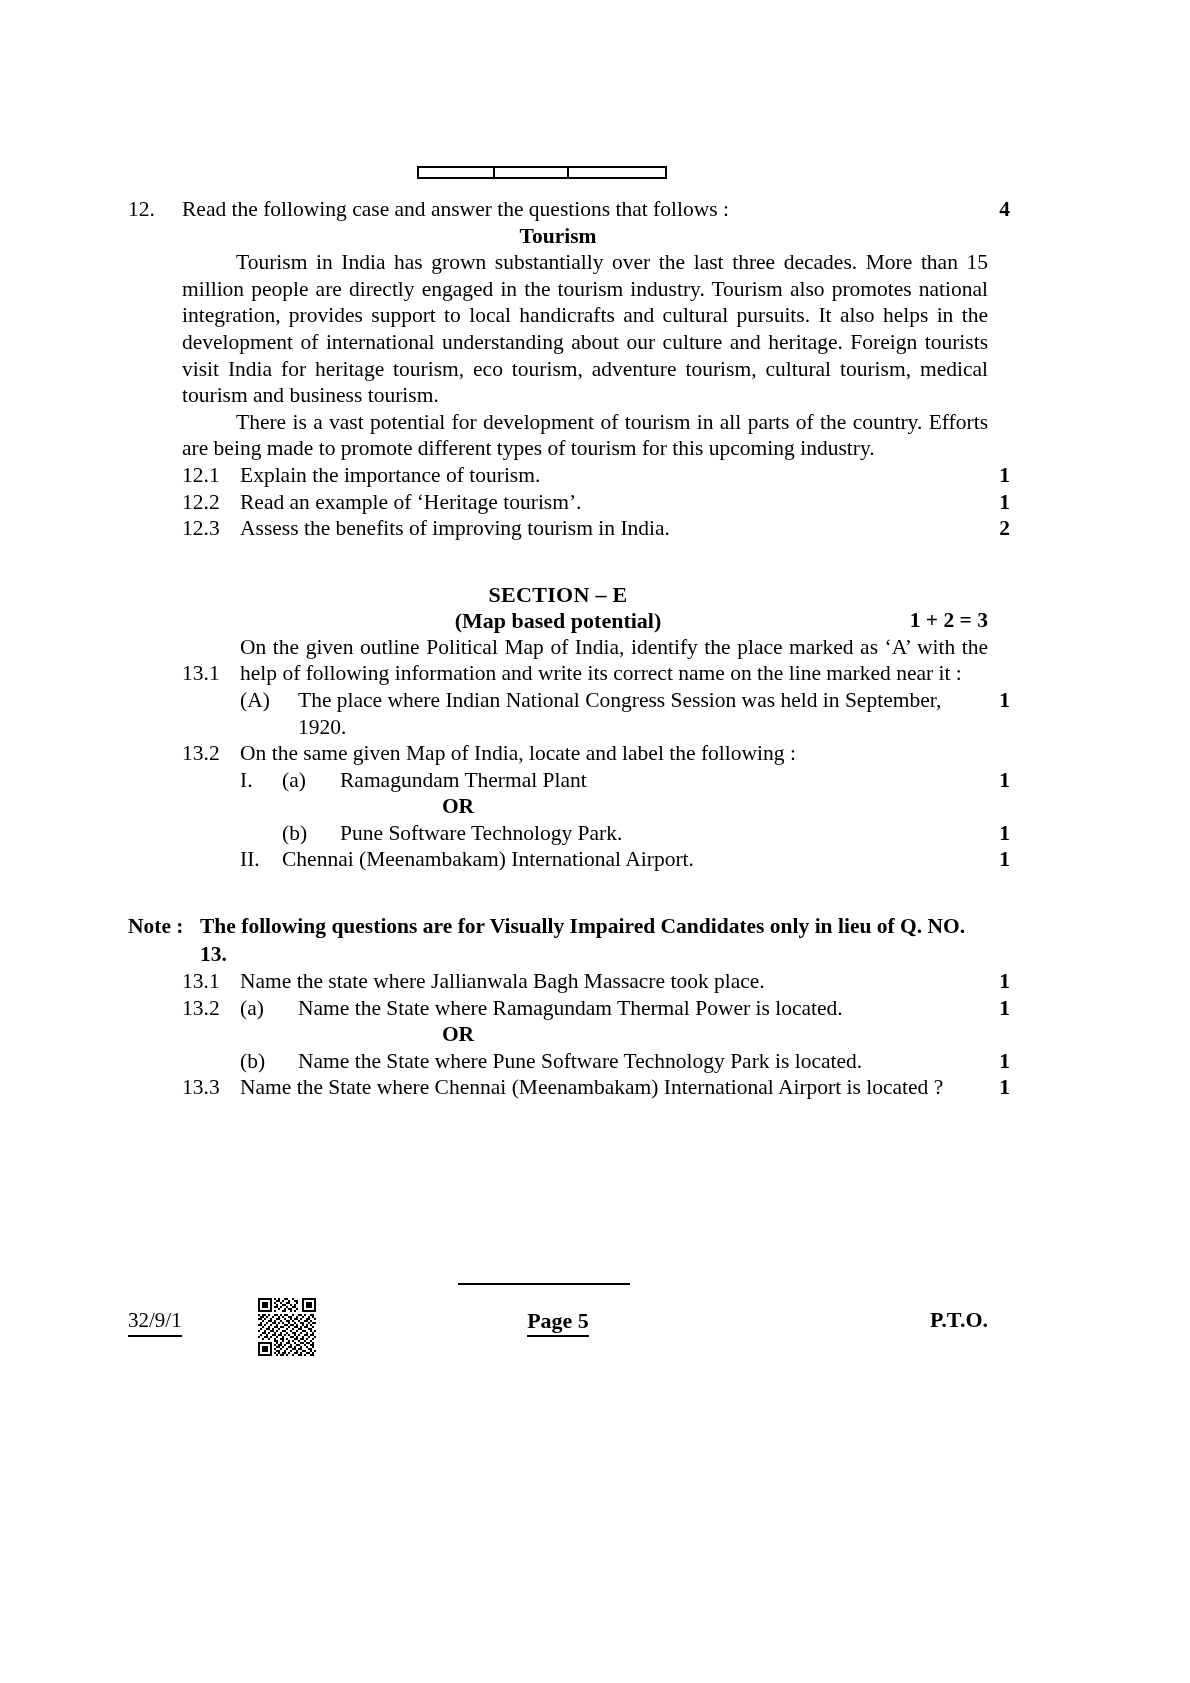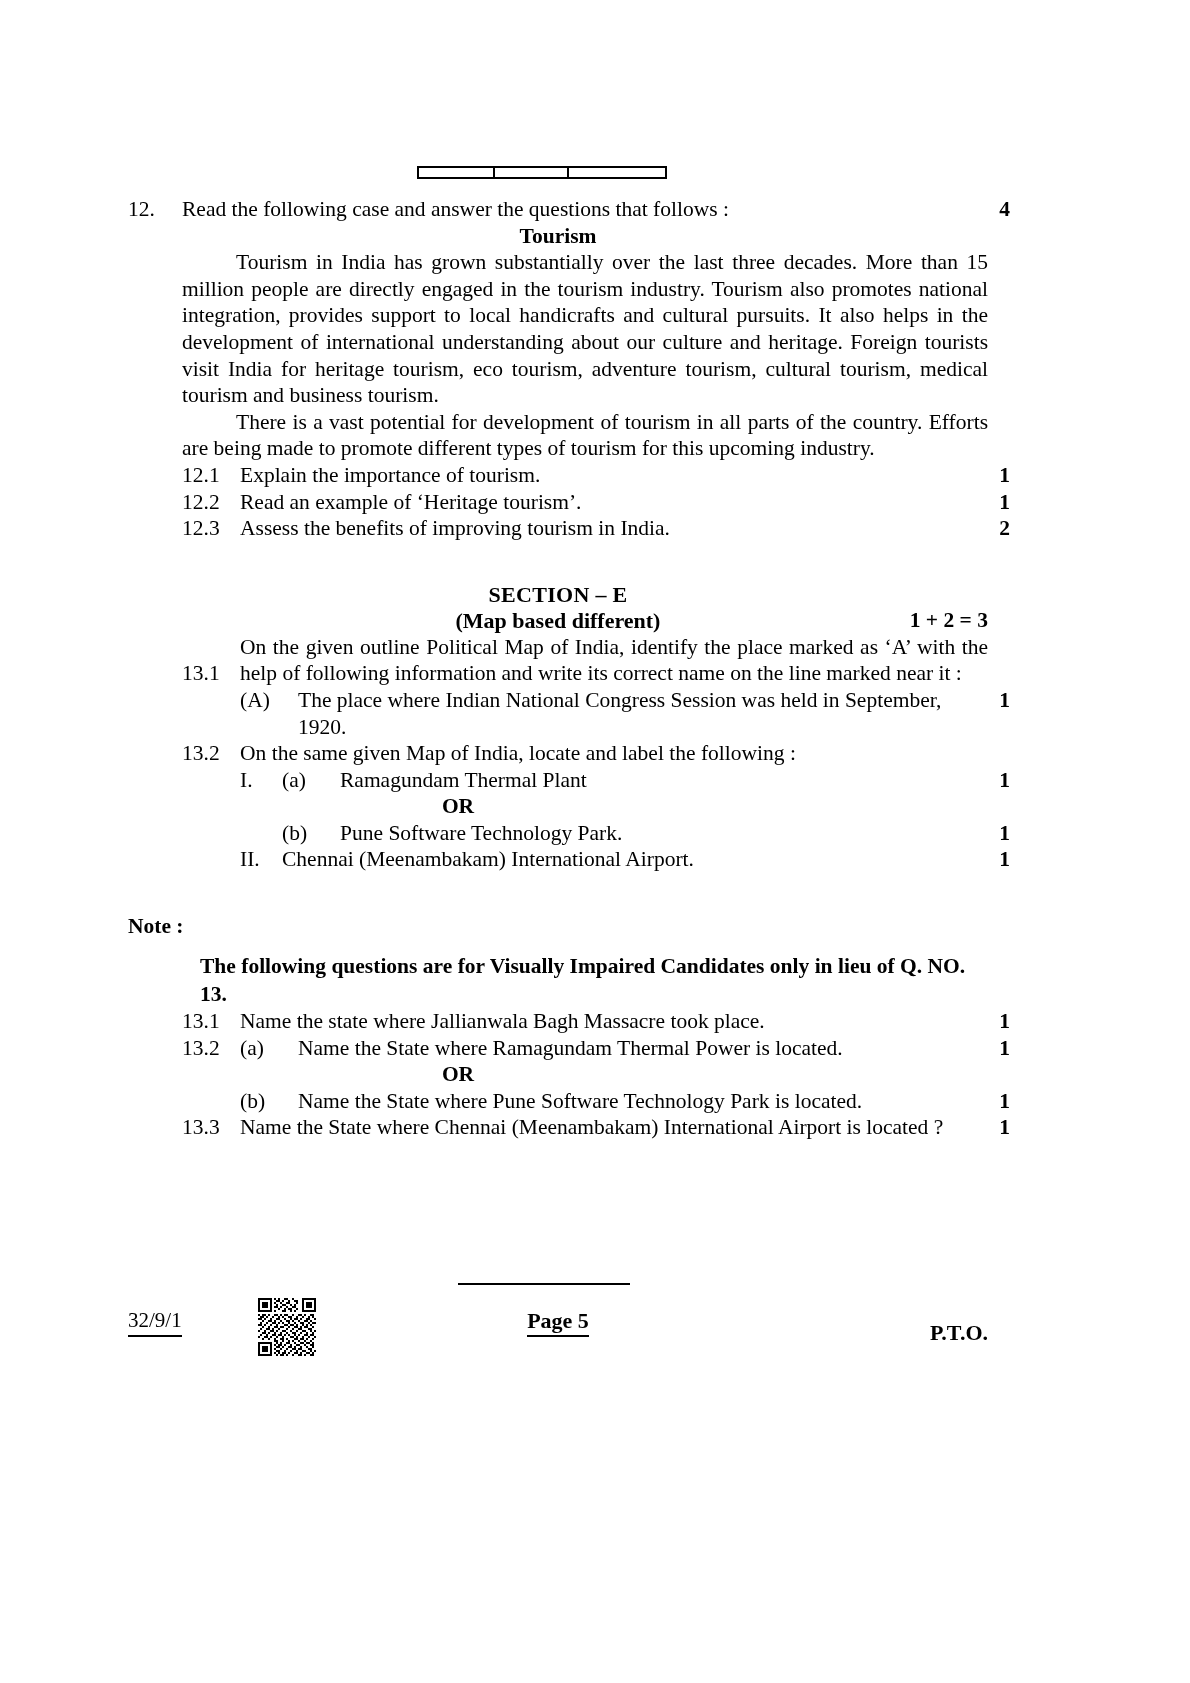--- a/index.html
+++ b/index.html
@@ -143,21 +143,21 @@
   }
 
   .note-row {
     display: flex;
     align-items: flex-start;
     font-weight: bold;
     font-size: 21.5px;
     line-height: 27.5px;
   }
   .note-lbl { flex: 0 0 72px; }
-  .note-body { flex: 1 1 auto; margin-top: 40px; }
+  .note-body { flex: 1 1 auto; }
 
   
   .footer-rule {
     position: absolute;
     left: 458px;
     top: 1283px;
     width: 172px;
     height: 0;
     border-top: 2px solid #000;
   }
@@ -184,21 +184,21 @@
     font-size: 22px;
     font-weight: bold;
   }
   .f-page span {
     border-bottom: 2px solid #000;
     padding-bottom: 2px;
   }
   .f-pto {
     position: absolute;
     right: 0;
-    top: 22px;
+    top: 9px;
     font-size: 22px;
     font-weight: bold;
   }
   .qr {
     position: absolute;
     left: 130px;
     top: 0px;
     width: 58px;
     height: 58px;
   }
@@ -244,21 +244,21 @@
     <div class="row" style="padding-left:54px;">
       <div class="num w121">12.3</div>
       <div class="body-col nojust">Assess the benefits of improving tourism in India.</div>
       <div class="marks">2</div>
     </div>
 
     <div class="gap-lg"></div>
 
     <div class="section-title">SECTION – E</div>
     <div class="subsection-wrap">
-      <div class="subsection-title">(Map based different)</div>
+      <div class="subsection-title">(Map based potential)</div>
       <div class="subsection-marks">1 + 2 = 3</div>
     </div>
 
     <div class="row" style="padding-left:54px;">
       <div class="num w131">13.1</div>
       <div class="body-col">On the given outline Political Map of India, identify the place marked as ‘A’ with the help of following information and write its correct name on the line marked near it :</div>
     </div>
     <div class="sub-row ind-1" style="padding-left:112px;">
       <div class="lbl-A">(A)</div>
       <div class="sub-text">The place where Indian National Congress Session was held in September, 1920.</div>

